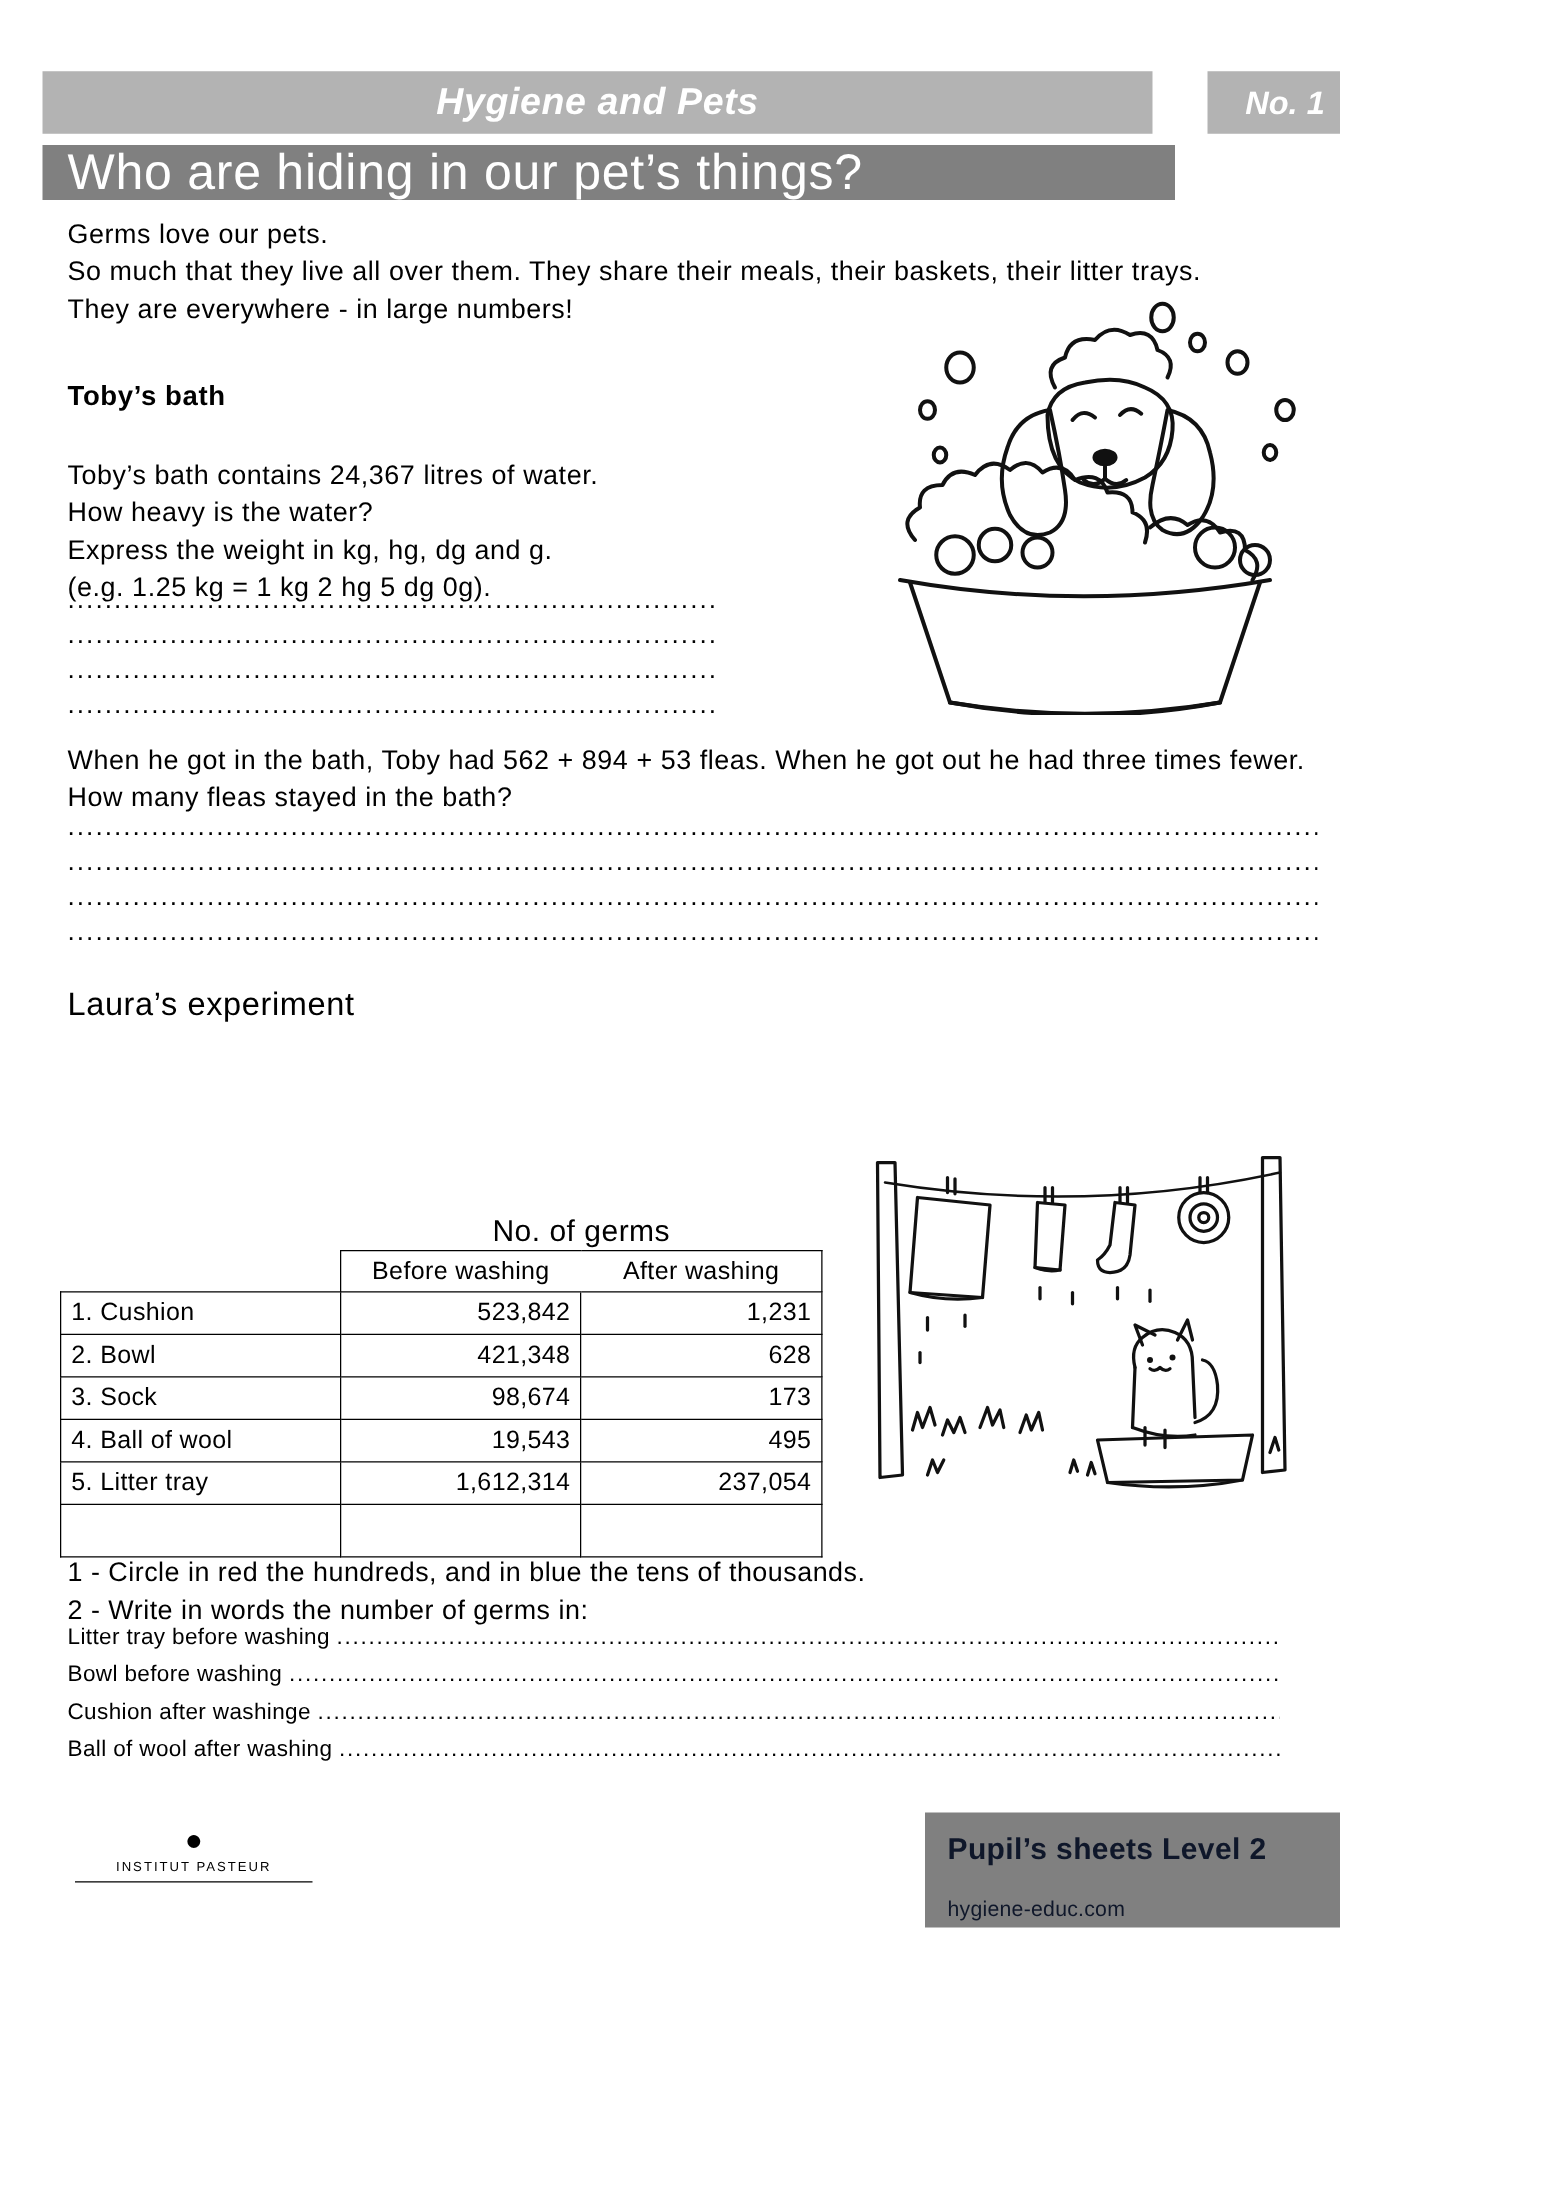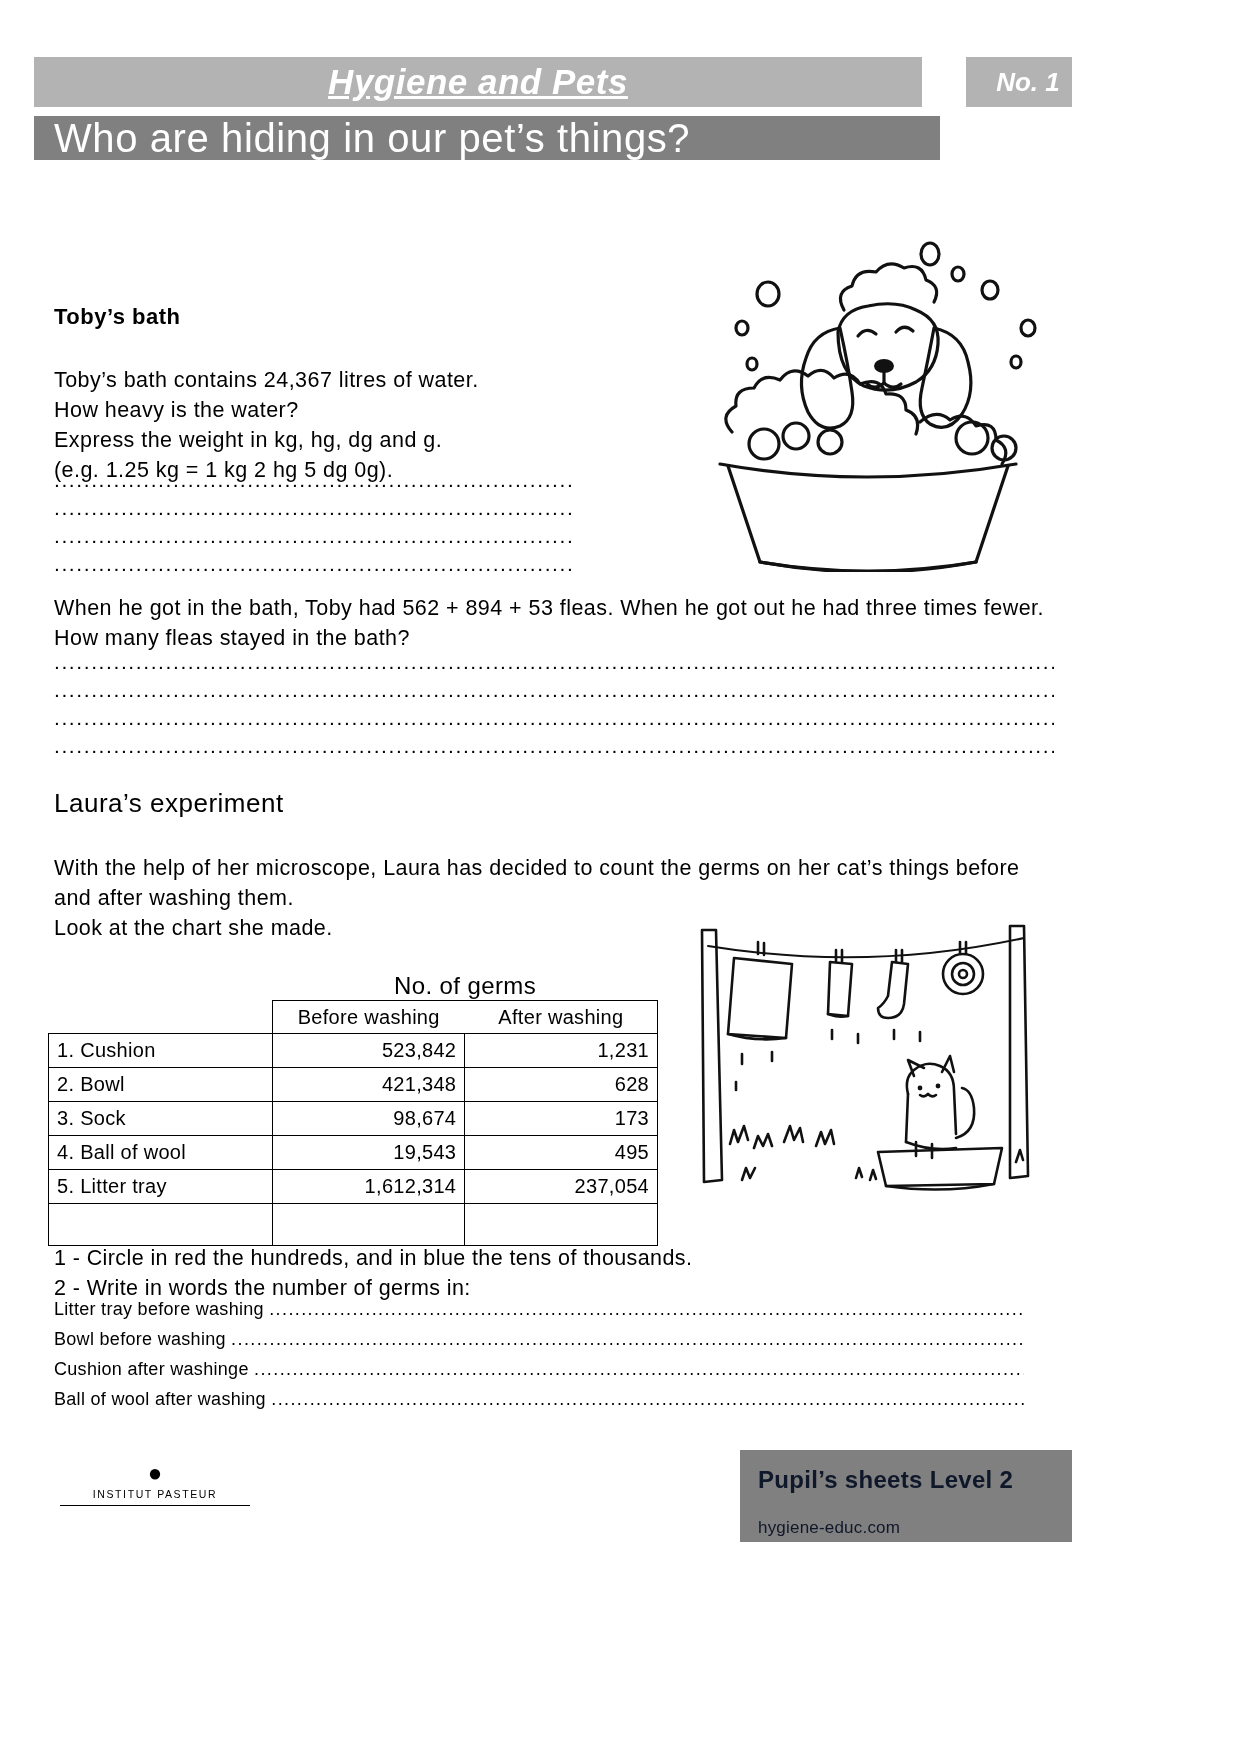--- a/index.html
+++ b/index.html
@@ -26,26 +26,25 @@
     position: absolute;
     left: 34px; top: 57px;
     width: 888px; height: 50px;
     background: #b3b3b3;
     display: flex;
     align-items: center;
     justify-content: center;
   }
   .title-bar .txt {
     color: #ffffff;
-    font-size: 35px;
+    font-size: 30px;
     font-weight: bold;
     font-style: italic;
     letter-spacing: 0.5px;
     white-space: nowrap;
-    text-decoration: underline;
   }
 
   .no-badge {
     position: absolute;
     left: 966px; top: 57px;
     width: 106px; height: 50px;
     background: #b3b3b3;
     display: flex;
     align-items: center;
     justify-content: center;
@@ -245,20 +244,25 @@
   </div>
 
   <div class="no-badge">
     <span class="txt">No. 1</span>
   </div>
 
   <div class="subtitle-bar">
     <span class="txt">Who are hiding in our pet’s things?</span>
   </div>
 
+  <div class="body-text" id="intro">
+    <div>Germs love our pets.</div>
+    <div>So much that they live all over them. They share their meals, their baskets, their litter trays.</div>
+    <div>They are everywhere - in large numbers!</div>
+  </div>
 
   <div id="toby-heading">Toby’s bath</div>
 
   <div class="body-text" id="toby-q">
     <div>Toby’s bath contains 24,367 litres of water.</div>
     <div>How heavy is the water?</div>
     <div>Express the weight in kg, hg, dg and g.</div>
     <div>(e.g. 1.25 kg = 1 kg 2 hg 5 dg 0g).</div>
   </div>
 
@@ -273,24 +277,20 @@
 
   <div class="dots-block" id="fleas-dots">
       <div class="dots-line">................................................................................................................................................................................................................................................</div>
       <div class="dots-line">................................................................................................................................................................................................................................................</div>
       <div class="dots-line">................................................................................................................................................................................................................................................</div>
       <div class="dots-line">................................................................................................................................................................................................................................................</div>
     </div>
 
   <div id="laura-heading">Laura’s experiment</div>
 
-  <div class="body-text" id="laura-intro">
-    <div>With the help of her microscope, Laura has decided to count the germs on her cat’s things before and after washing them.</div>
-    <div>Look at the chart she made.</div>
-  </div>
 
   <div class="germs-label">No. of germs</div>
 
   <table class="germs">
     <thead>
       <tr>
         <th class="hdr-blank col-label"></th>
         <th class="col-val hdr-group-left">Before washing</th>
         <th class="col-val hdr-group-right">After washing</th>
       </tr>

